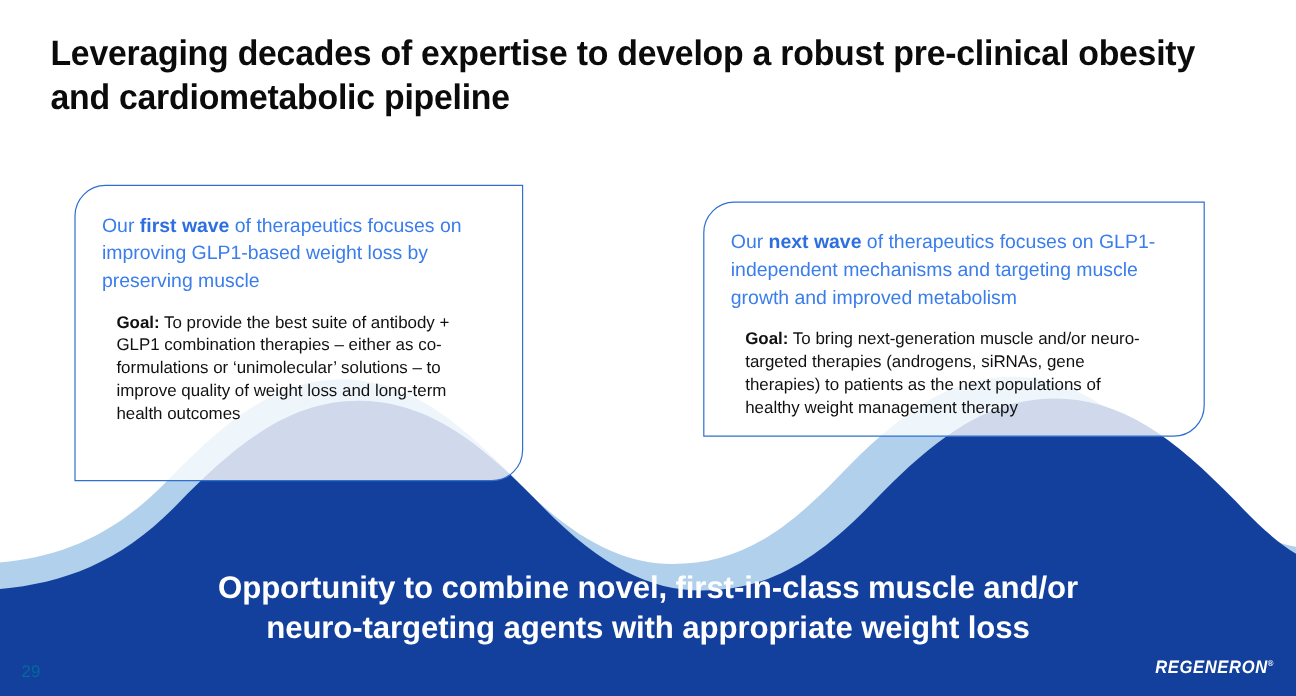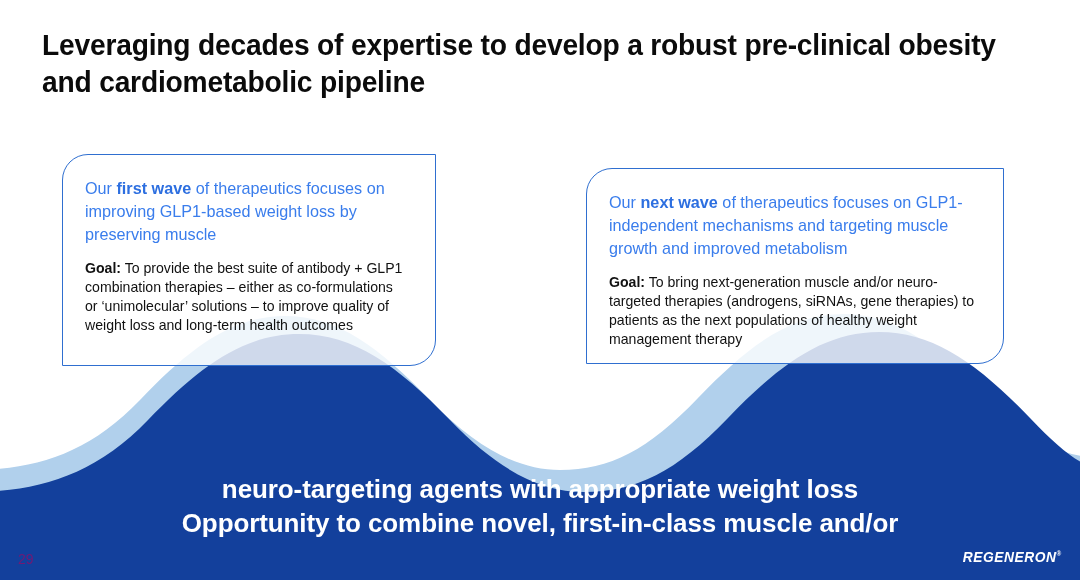--- a/index.html
+++ b/index.html
@@ -55,21 +55,21 @@
     box-sizing: border-box;
     border: 1.6px solid #2f6fd0;
     border-radius: 26px 0 26px 0;
     background: rgba(255,255,255,0.80);
     padding: 22px 26px 10px 22px;
   }
   #card-first {
     left: 62px;
     top: 154px;
     width: 374px;
-    height: 212px;
+    height: 247px;
   }
   #card-next {
     left: 586px;
     top: 168px;
     width: 418px;
     height: 196px;
   }
 
   .card-head {
     color: #3a7dec;
@@ -79,21 +79,21 @@
     margin: 0 0 13px 0;
   }
   .card-head b {
     font-weight: bold;
     color: #2d6fe0;
   }
   .card-goal {
     color: #111111;
     font-size: 14.1px;
     line-height: 1.34;
-    margin: 0;
+    margin: 12px;
   }
   .card-goal b {
     font-weight: bold;
   }
 
   
   #banner {
     position: absolute;
     left: 0;
     top: 472px;
@@ -108,21 +108,21 @@
     letter-spacing: -0.1px;
   }
   #banner .bline { display: block; }
 
   
   #page-number {
     position: absolute;
     left: 18px;
     top: 551px;
     z-index: 6;
-    color: #701a75;
+    color: #0369a1;
     font-size: 14px;
     font-weight: normal;
   }
   #logo {
     position: absolute;
     right: 18px;
     top: 548px;
     z-index: 6;
     color: #ffffff;
     font-size: 15px;
@@ -182,20 +182,20 @@
   <div class="card" id="card-next">
     <p class="card-head">
       <span>Our </span><b>next wave</b><span> of therapeutics focuses on GLP1-independent mechanisms and targeting muscle growth and improved metabolism</span>
     </p>
     <p class="card-goal">
       <b>Goal:</b><span> To bring next-generation muscle and/or neuro-targeted therapies (androgens, siRNAs, gene therapies) to patients as the next populations of healthy weight management therapy</span>
     </p>
   </div>
 
   <div id="banner">
+    <span class="bline">Opportunity to combine novel, first-in-class muscle and/or</span>
     <span class="bline">neuro-targeting agents with appropriate weight loss</span>
-    <span class="bline">Opportunity to combine novel, first-in-class muscle and/or</span>
   </div>
 
   <div id="page-number">29</div>
   <div id="logo"><span>REGENERON</span><sup>®</sup></div>
 
 </div>
 
 </body></html>

